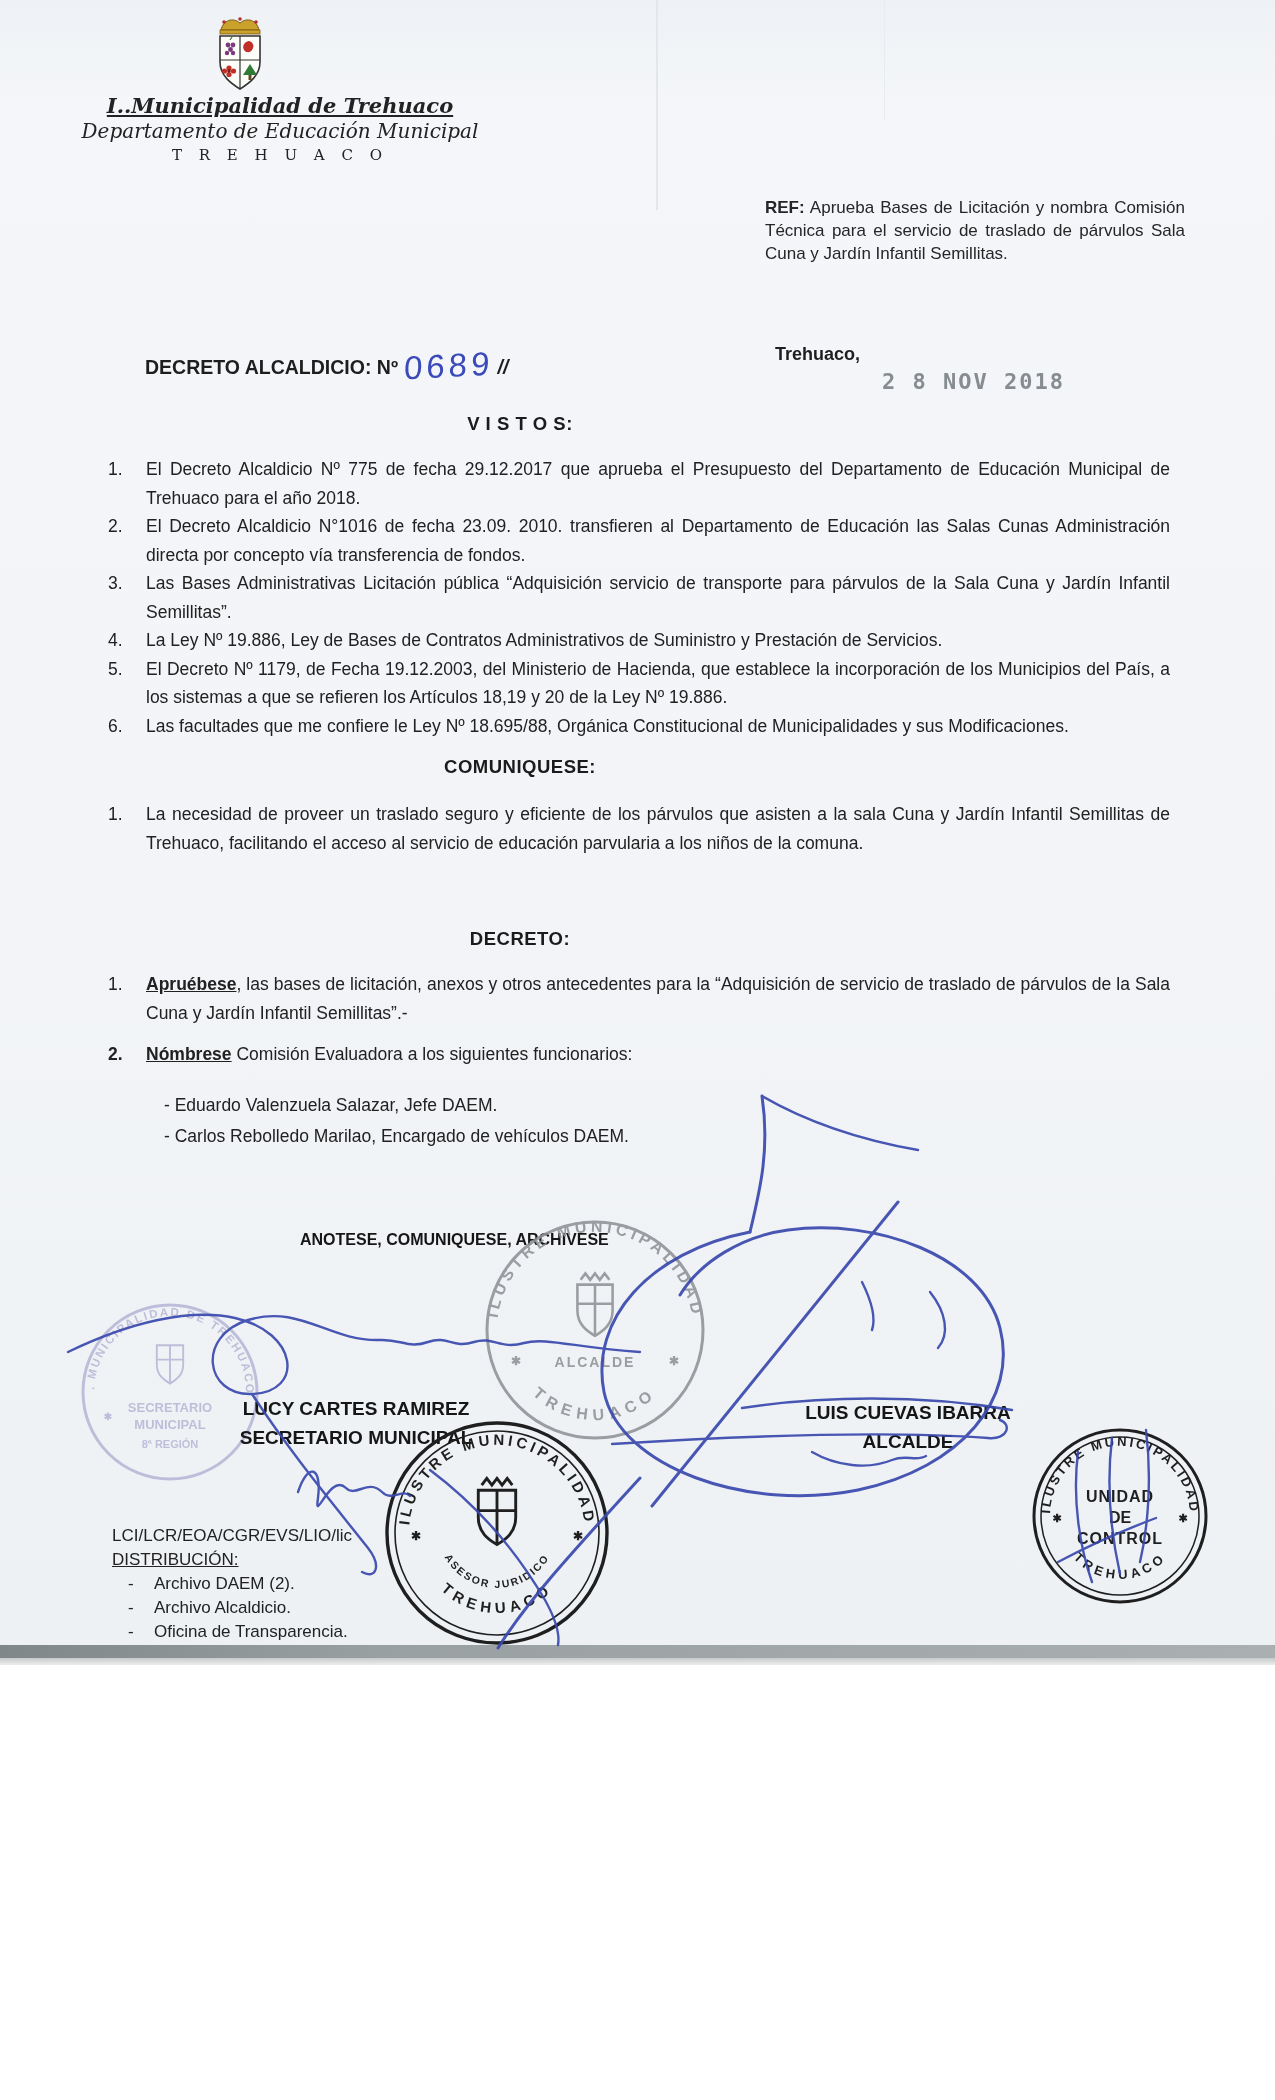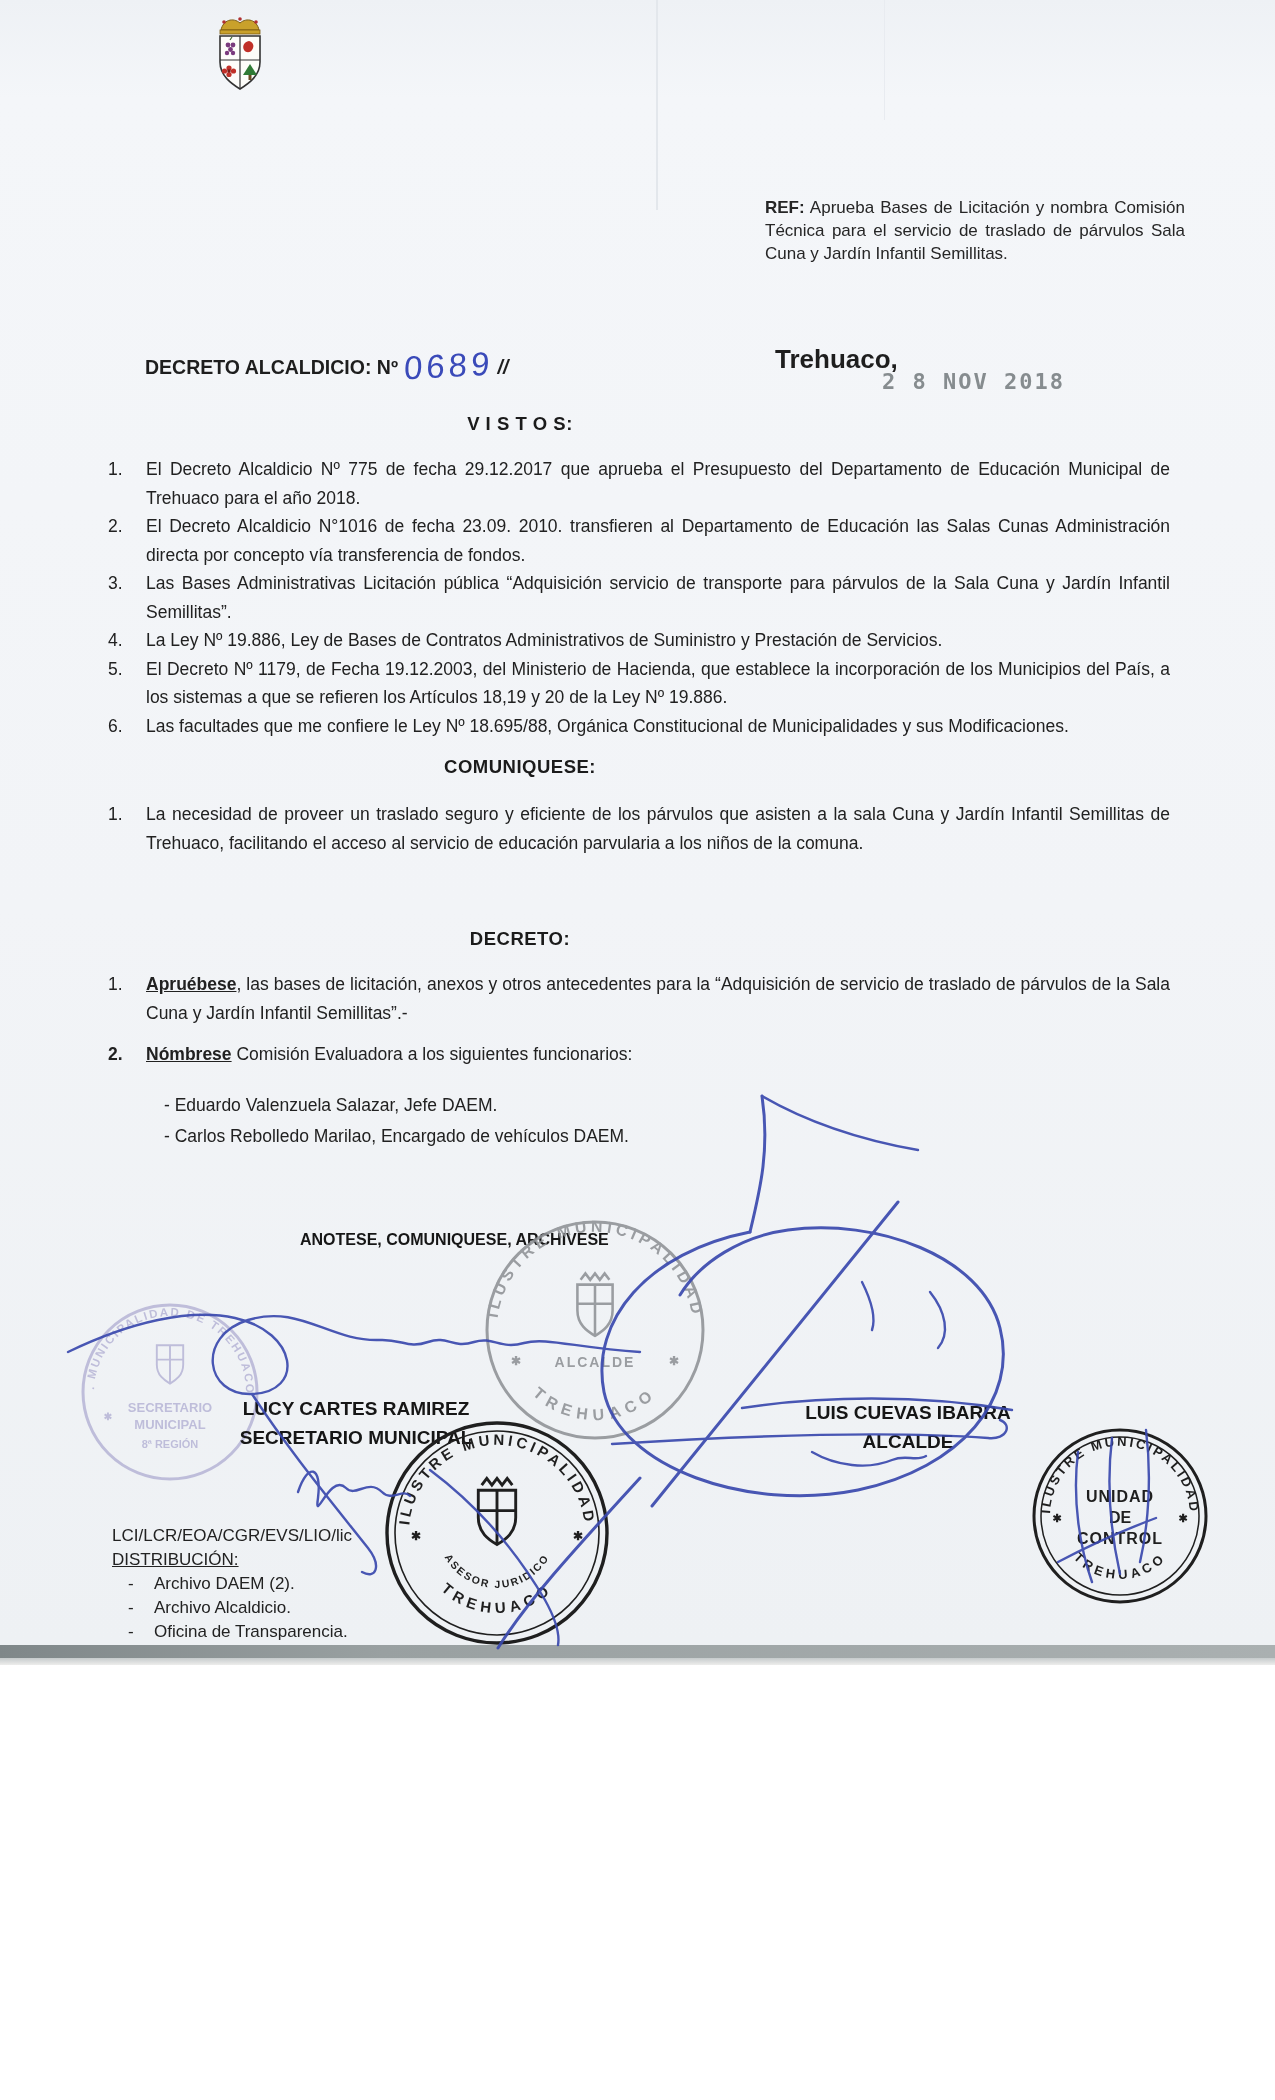--- a/index.html
+++ b/index.html
@@ -25,21 +25,21 @@
   
   .ref{position:absolute;left:765px;top:196px;width:420px;font-size:17px;line-height:23px;
        text-align:justify;color:#262626;}
   .ref b{font-weight:bold;}
 
   
   .decl{position:absolute;left:145px;top:344px;font-size:19.5px;font-weight:bold;color:#1e1e1e;}
   .hand{display:inline-block;font-size:33px;font-weight:normal;color:#3a4ab9;
         transform:rotate(-3deg) skewX(-5deg);letter-spacing:4px;margin:0 4px 0 6px;position:relative;top:3px;}
   .slashes{font-style:italic;font-weight:bold;}
-  .place{position:absolute;left:775px;top:344px;font-size:26px;font-weight:bold;color:#1e1e1e;}
+  .place{position:absolute;left:775px;top:344px;font-size:18px;font-weight:bold;color:#1e1e1e;}
   .datestamp{position:absolute;left:882px;top:341px;font-family:"DejaVu Sans Mono",monospace;
              font-size:22px;font-weight:bold;letter-spacing:2px;color:#868c8f;margin-top:28px;}
 
   .h-center{position:absolute;left:0;width:1040px;text-align:center;font-weight:bold;
             font-size:18.5px;color:#1b1b1b;letter-spacing:.5px;}
 
   .list{position:absolute;left:108px;width:1062px;font-size:17.5px;line-height:28.5px;color:#212121;}
   .row{display:flex;}
   .num{flex:none;width:38px;}
   .num.b{font-weight:bold;}
@@ -99,20 +99,25 @@
           <circle cx="17" cy="52" r="2.6"></circle>
           <circle cx="21.5" cy="55" r="2.6"></circle>
           <circle cx="17" cy="58.5" r="2.6"></circle>
           <circle cx="12.5" cy="55" r="2.6"></circle>
           <circle cx="17" cy="55" r="1.8" fill="#7a1d18"></circle>
         </g>
       <path d="M38 48 l7 11 h-14 z" fill="#2f7a35"></path>
         <rect x="36.5" y="59" width="3" height="5" fill="#6b4a22"></rect>
     </svg>
   </div>
+  <div class="hdr">
+    <div class="muni">I..Municipalidad de Trehuaco</div>
+    <div class="dept">Departamento de Educación Municipal</div>
+    <div class="city">T R E H U A C O</div>
+  </div>
 
   <div class="ref">
     <b>REF:</b><span> Aprueba Bases de Licitación y nombra Comisión Técnica para el servicio de traslado de párvulos Sala Cuna y Jardín Infantil Semillitas.</span>
   </div>
 
   <div class="decl">
     <span>DECRETO ALCALDICIO: Nº</span><span class="hand">0689</span><span class="slashes">//</span>
   </div>
   <div class="place">Trehuaco,</div>
   <div class="datestamp">2 8 NOV 2018</div>

